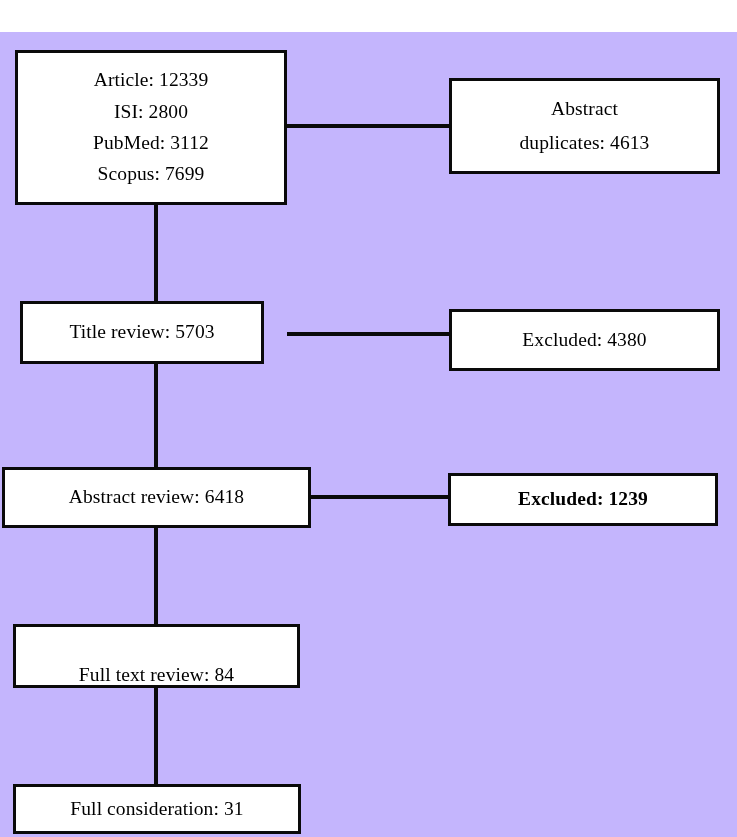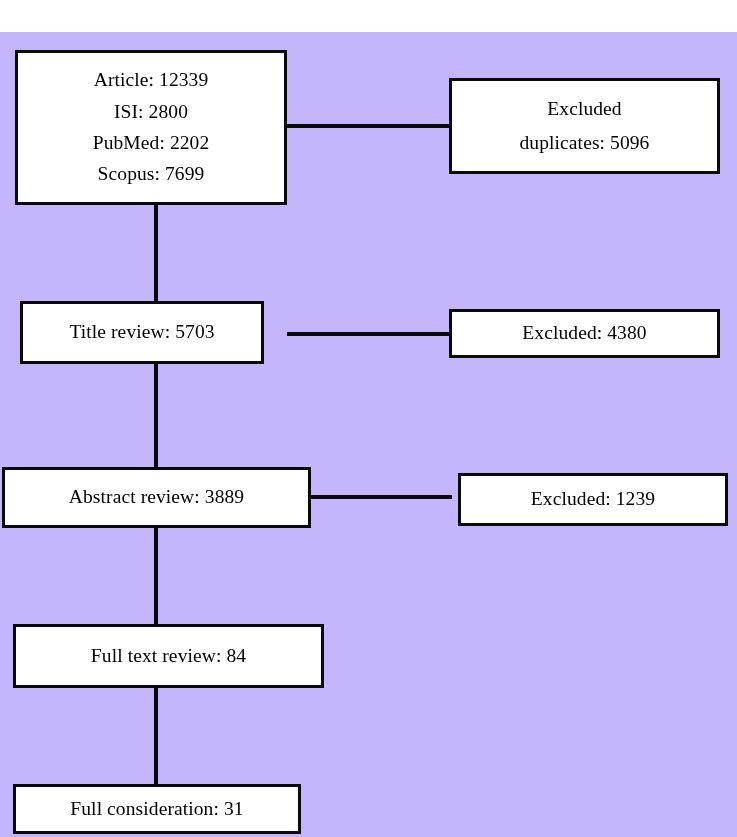--- a/index.html
+++ b/index.html
@@ -37,27 +37,27 @@
     white-space: nowrap;
     font-size: 19.5px;
     line-height: 1.05;
     letter-spacing: 0.1px;
   }
   
   #node-article   { left: 15px;  top: 18px;  width: 272px; height: 155px; }
   #node-article .line { margin: 5.5px 0; }
   #node-title     { left: 20px;  top: 269px; width: 244px; height: 63px; }
   #node-abstract  { left: 2px;   top: 435px; width: 309px; height: 61px; }
-  #node-fulltext  { left: 13px;  top: 592px; width: 311px; height: 64px; }
+  #node-fulltext  { left: 13px;  top: 592px; width: 287px; height: 64px; justify-content: flex-end; }
   #node-consider  { left: 13px;  top: 752px; width: 288px; height: 50px; }
   
   #node-dupes     { left: 449px; top: 46px;  width: 271px; height: 96px; }
   #node-dupes .line { margin: 7px 0; }
-  #node-excl-title    { left: 449px; top: 277px; width: 271px; height: 49px; }
-  #node-excl-abstract { left: 458px; top: 441px; width: 270px; height: 53px; }
+  #node-excl-title    { left: 449px; top: 277px; width: 271px; height: 62px; }
+  #node-excl-abstract { left: 448px; top: 441px; width: 270px; height: 53px; font-weight: bold; }
 
   
   .conn {
     position: absolute;
     background: #0a0a0a;
     z-index: 1;
   }
   .conn.v { width: 4px; }
   .conn.h { height: 4px; }
 
@@ -80,43 +80,43 @@
   <div class="conn v" id="conn-abstract-full"></div>
   <div class="conn v" id="conn-full-consider"></div>
 
   <div class="conn h" id="conn-article-dupes"></div>
   <div class="conn h" id="conn-title-excluded"></div>
   <div class="conn h" id="conn-abstract-excluded"></div>
 
   <div class="node" id="node-article">
     <span class="line">Article: 12339</span>
     <span class="line">ISI: 2800</span>
-    <span class="line">PubMed: 2202</span>
+    <span class="line">PubMed: 3112</span>
     <span class="line">Scopus: 7699</span>
   </div>
 
   <div class="node" id="node-title">
     <span class="line">Title review: 5703</span>
   </div>
 
   <div class="node" id="node-abstract">
-    <span class="line">Abstract review: 3889</span>
+    <span class="line">Abstract review: 6418</span>
   </div>
 
   <div class="node" id="node-fulltext">
     <span class="line">Full text review: 84</span>
   </div>
 
   <div class="node" id="node-consider">
     <span class="line">Full consideration: 31</span>
   </div>
 
   <div class="node" id="node-dupes">
-    <span class="line">Excluded</span>
-    <span class="line">duplicates: 5096</span>
+    <span class="line">Abstract</span>
+    <span class="line">duplicates: 4613</span>
   </div>
 
   <div class="node" id="node-excl-title">
     <span class="line">Excluded: 4380</span>
   </div>
 
   <div class="node" id="node-excl-abstract">
     <span class="line">Excluded: 1239</span>
   </div>
 

